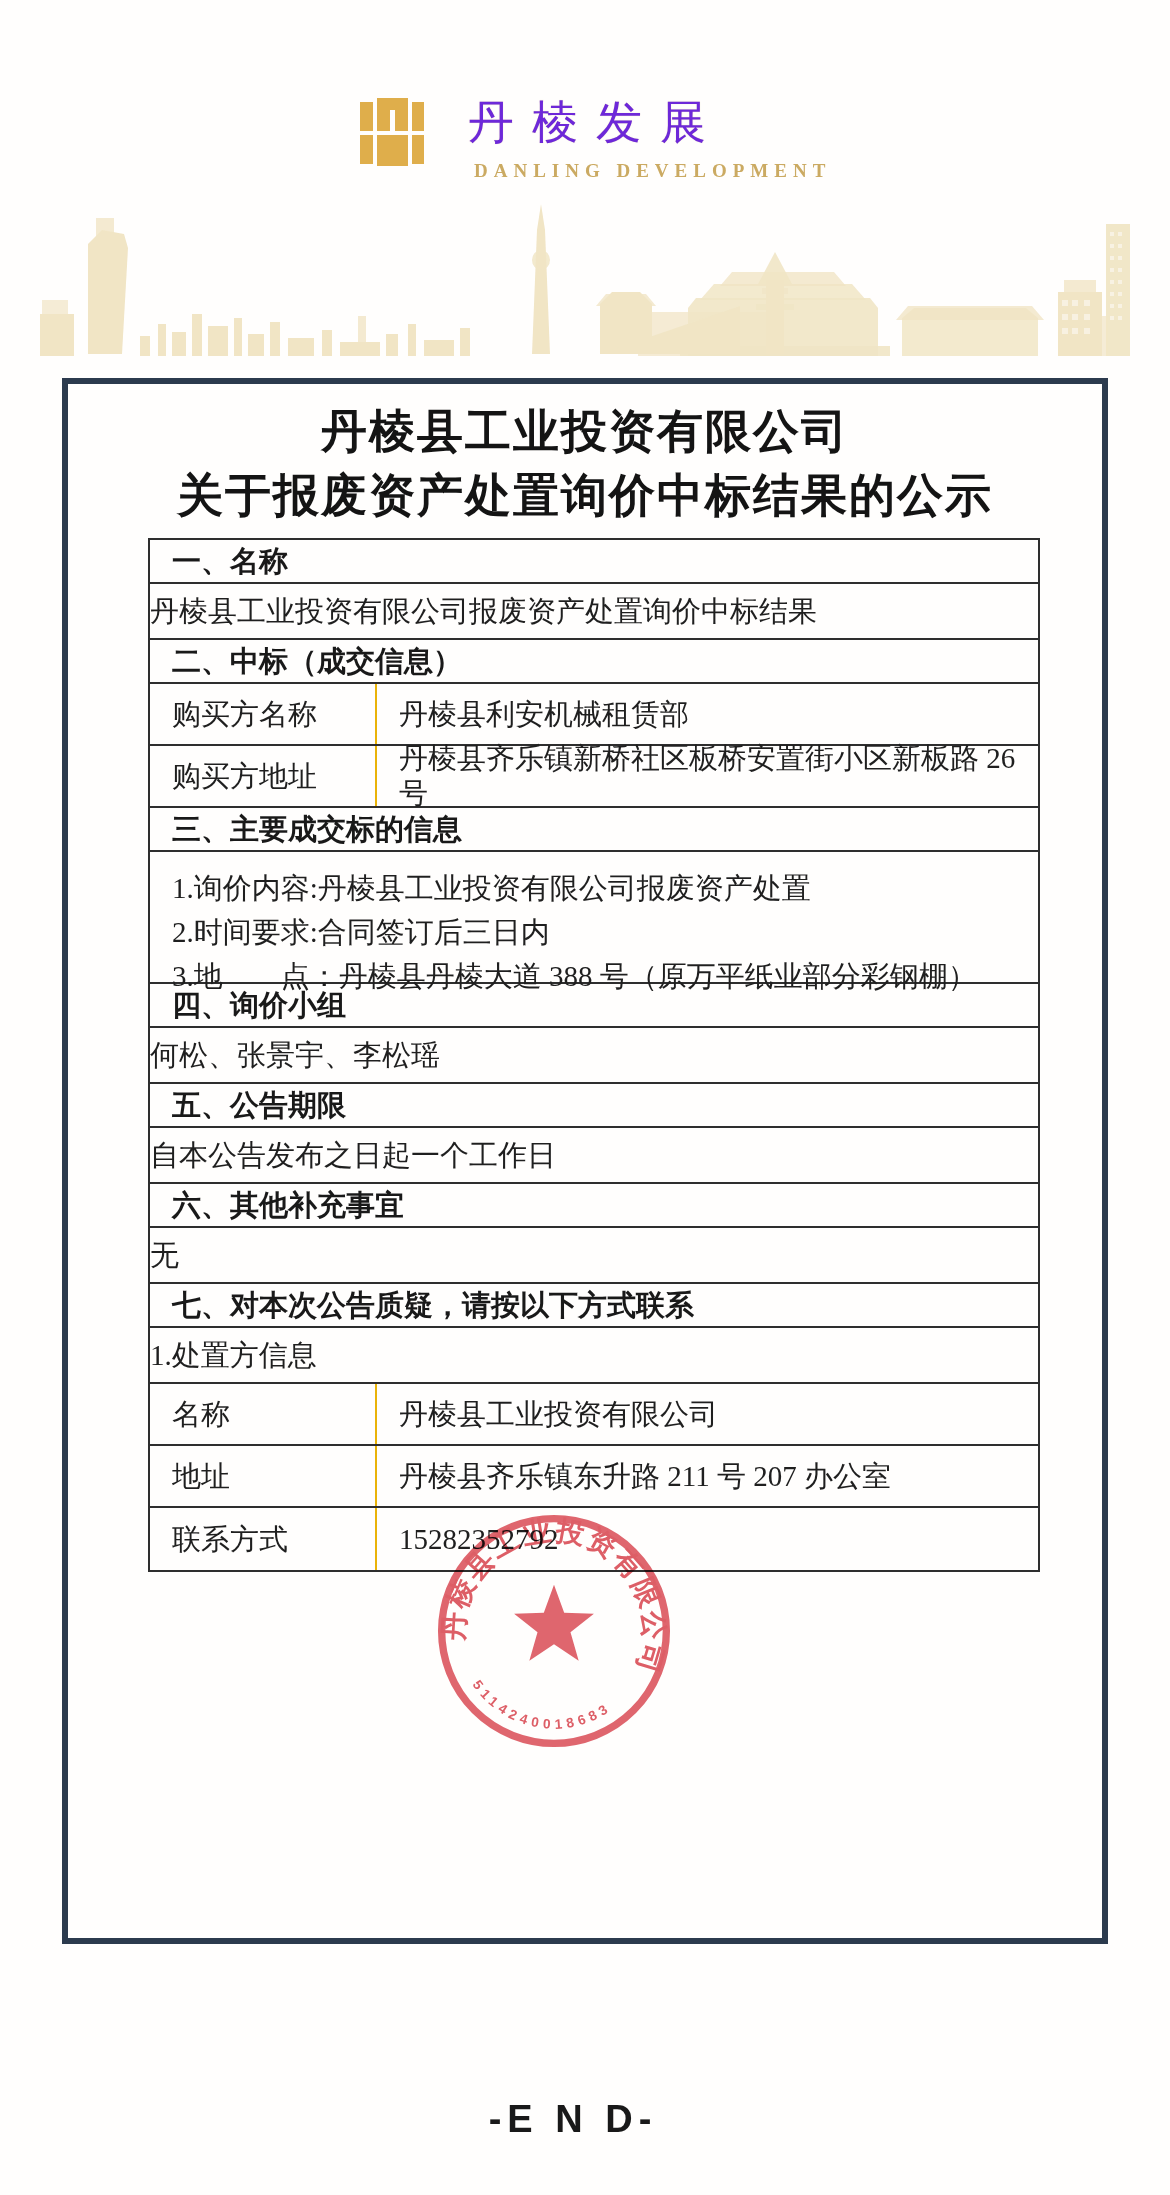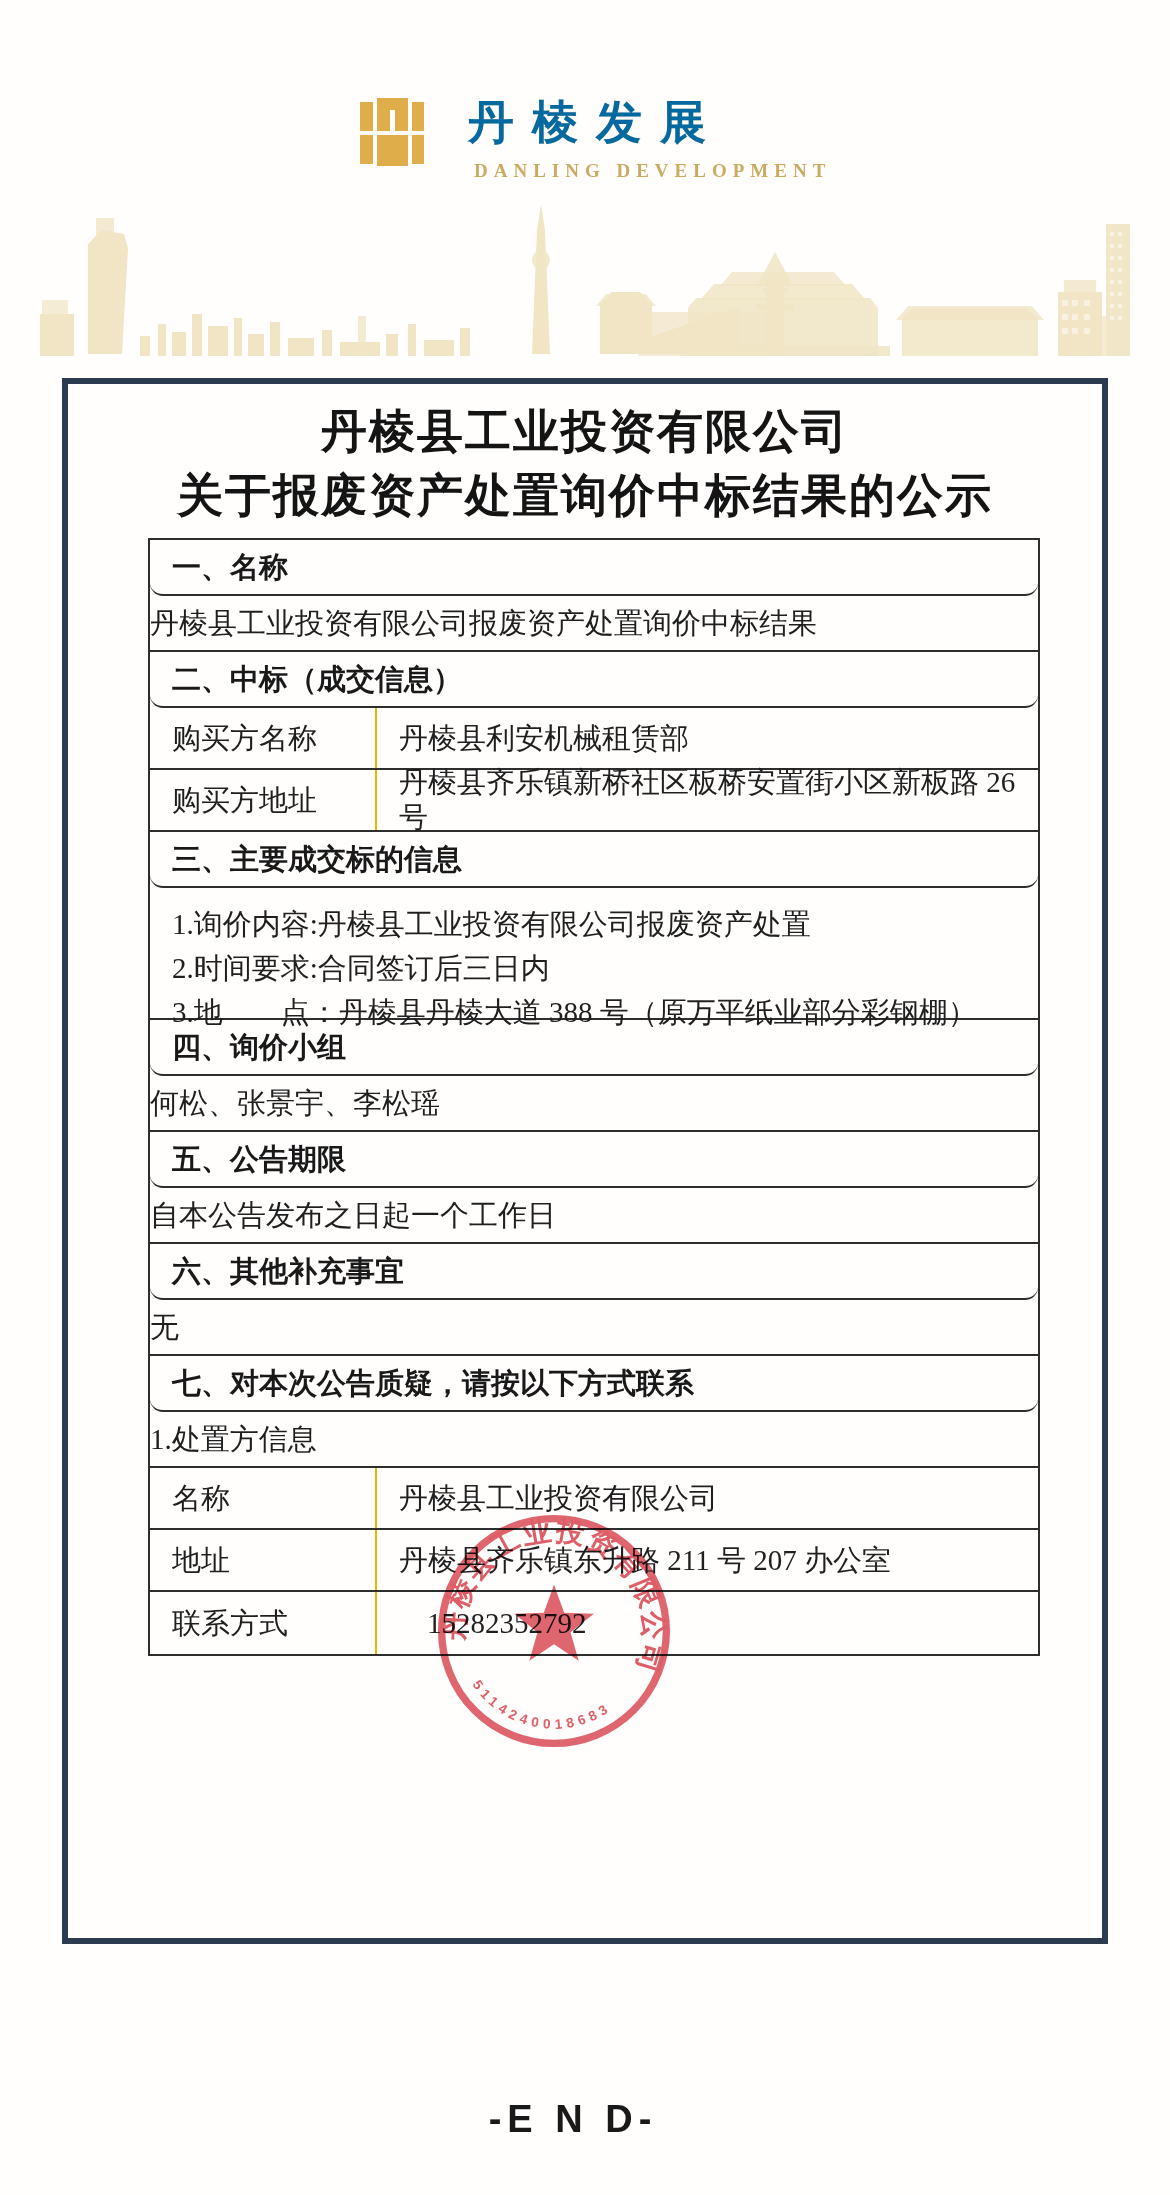--- a/index.html
+++ b/index.html
@@ -7,22 +7,22 @@
   .page {
     position:relative; width:1170px; height:2195px;
     background:#fffefd; overflow:hidden;
     font-family:"Liberation Serif", serif; color:#1f1f1f;
   }
 
   
   .logo-mark { position:absolute; left:359px; top:98px; }
   .brand-name {
     position:absolute; left:468px; top:92px;
-    font-family:"Liberation Serif", serif; font-weight:bold;
-    font-size:46px; letter-spacing:18px; color:#0369a1;
+    font-family:"Liberation Serif", serif; font-weight:normal;
+    font-size:46px; letter-spacing:18px; color:#6d28d9;
     text-shadow:0 0 1px rgba(197,157,78,.4);
   }
   .brand-sub {
     position:absolute; left:474px; top:160px;
     font-family:"Liberation Serif", serif; font-weight:bold;
     font-size:19px; letter-spacing:6px; color:#cbaa62;
   }
   .skyline { position:absolute; left:40px; top:196px; }
 
   
@@ -41,24 +41,24 @@
   
   .notice-table {
     position:absolute; left:148px; top:538px; width:892px;
     border:2px solid #2e2e2e; background:rgba(255,255,255,.0);
   }
   .trow {
     border-bottom:2px solid #2e2e2e;
     display:flex; align-items:center;
     font-size:29px; line-height:1.2;
   }
-  .trow:last-child { border-bottom:none;gap:28px; }
+  .trow:last-child { border-bottom:none; }
   .trow.section {
     font-family:Liberation Serif, serif; font-weight:bold;
-    padding-left:22px; height:56px; color:#191919;border-radius:13px;
+    padding-left:22px; height:44px; color:#191919;
   }
   .trow.full {
     font-family:"Liberation Serif", serif;
     height:56px;
   }
   .trow.pair { height:62px; padding:0; align-items:stretch; }
   .trow.pair.tall { height:84px; }
   .trow.pair .cell { display:flex; align-items:center; padding-left:22px; }
   .trow.pair .cell.label { width:227px; border-right:2px solid #eab308; }
   .trow.pair .cell.value { flex:1; }

